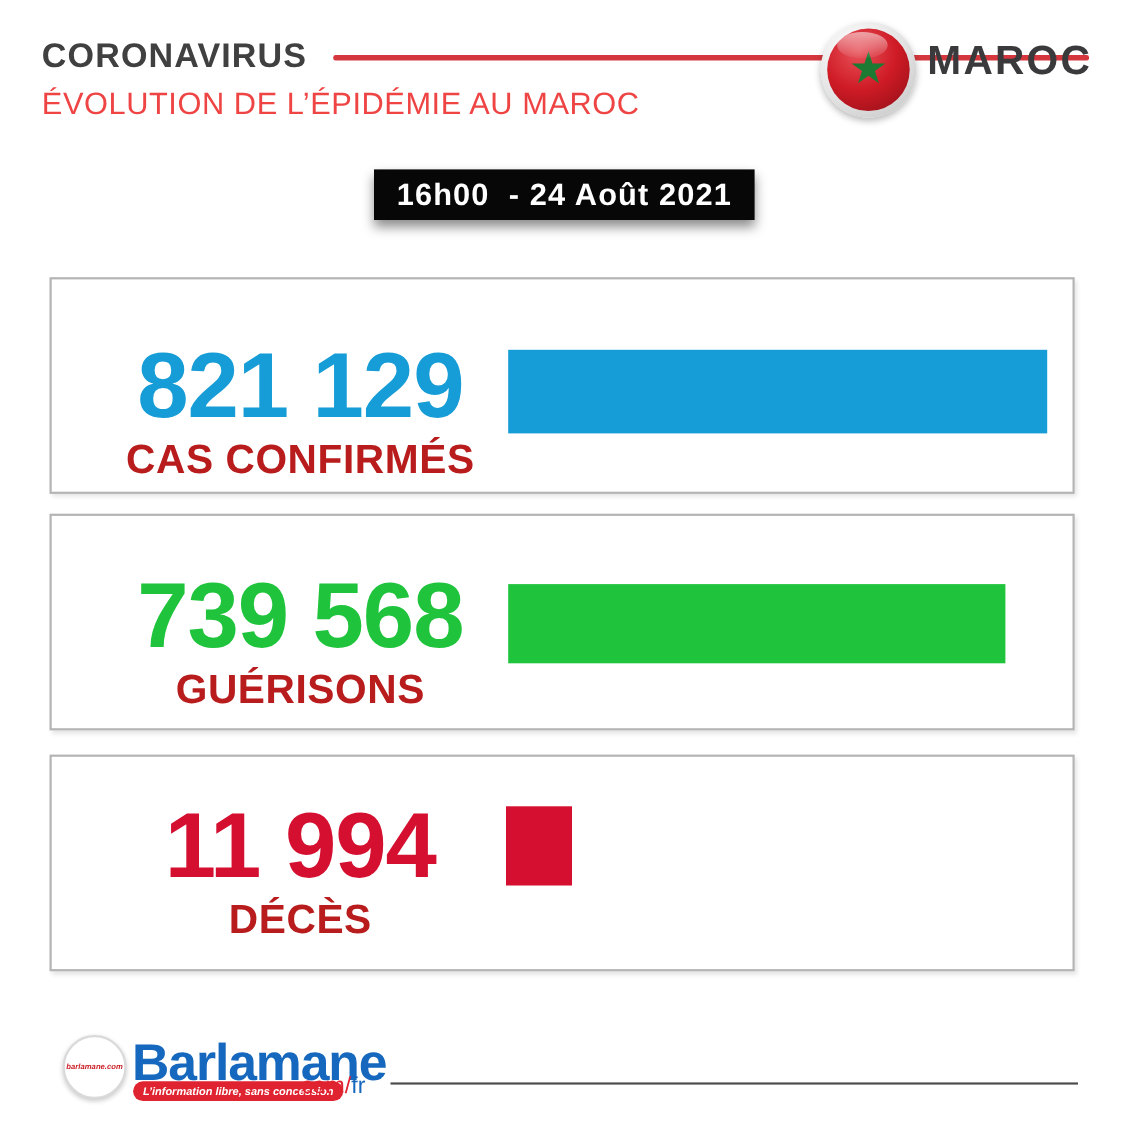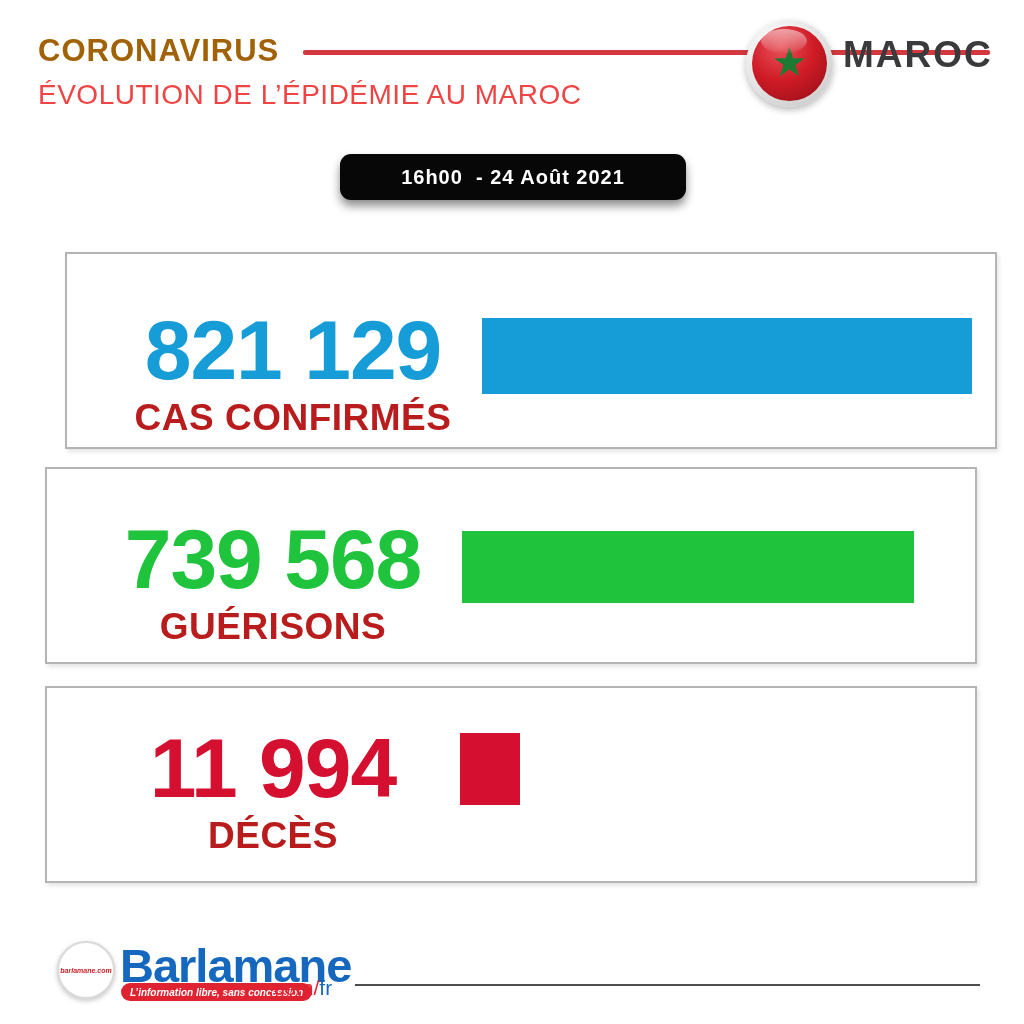--- a/index.html
+++ b/index.html
@@ -2,21 +2,21 @@
 <html><head>
 <meta charset="utf-8">
 <style>
   * { margin:0; padding:0; box-sizing:border-box; }
   html,body { width:1024px; height:1024px; background:#ffffff;
               font-family:"Liberation Sans", sans-serif; overflow:hidden; }
   .canvas { position:absolute; inset:0; width:1024px; height:1024px; background:#fff; }
 
   
   .title { position:absolute; left:38px; top:33px; font-size:31px; font-weight:800;
-           letter-spacing:1px; color:#a16207; }
+           letter-spacing:1px; color:#404040; }
   .red-line { position:absolute; left:303px; top:50px; width:687px; height:5px;
               background:#D4383E; border-radius:2px; }
   .subtitle { position:absolute; left:38px; top:79px; font-size:28px; font-weight:400;
               letter-spacing:0.5px; color:#ef4444; }
 
   
   .flag { position:absolute; left:746px; top:20px; width:87px; height:87px; border-radius:50%;
           background:radial-gradient(circle at 35% 30%, #ffffff 0%, #e3e3e3 55%, #bdbdbd 100%);
           box-shadow:0 3px 7px rgba(0,0,0,0.28); }
   .flag-inner { position:absolute; left:6px; top:6px; width:75px; height:75px; border-radius:50%;
@@ -26,29 +26,29 @@
           background:linear-gradient(rgba(255,255,255,0.55), rgba(255,255,255,0.04)); }
   .flag-star { font-size:40px; color:#1C7A33; line-height:1; margin-top:-4px; }
 
   .country { position:absolute; left:843px; top:34px; font-size:37px; font-weight:800;
              letter-spacing:2px; color:#3A3A3C; }
   .program { position:absolute; left:843px; top:73px; font-size:34px; font-weight:300;
              letter-spacing:1.5px; color:#A6A6A8; }
 
   
   .date-badge { position:absolute; left:340px; top:154px; width:346px; height:46px;
-                background:#070707; border-radius:11px; color:#fff;
+                background:#070707; border-radius:0; color:#fff;
                 box-shadow:0 6px 10px rgba(0,0,0,0.45);
                 display:flex; align-items:center; justify-content:center;
-                font-size:20px; font-weight:700; letter-spacing:1px; white-space:pre; }
+                font-size:28px; font-weight:700; letter-spacing:1px; white-space:pre; }
 
   
   .card { position:absolute; left:45px; width:932px; height:197px; background:#fff;
           border:2px solid #B4B4B6; box-shadow:2px 3px 4px rgba(0,0,0,0.10); }
-  .card-confirmed { top:252px;margin-left:20px; }
+  .card-confirmed { top:252px; }
   .card-recovered { top:467px; }
   .card-deaths    { top:686px; }
 
   .stat-col { position:absolute; left:22px; width:408px; text-align:center; }
   .card-confirmed .stat-col { top:54px; }
   .card-recovered .stat-col { top:48px; }
   .card-deaths    .stat-col { top:38px; }
 
   .num { font-size:84px; font-weight:800; line-height:1; letter-spacing:-1px; }
   .lbl { font-size:37px; font-weight:800; color:#b91c1c; letter-spacing:0.5px; margin-top:5px; }

